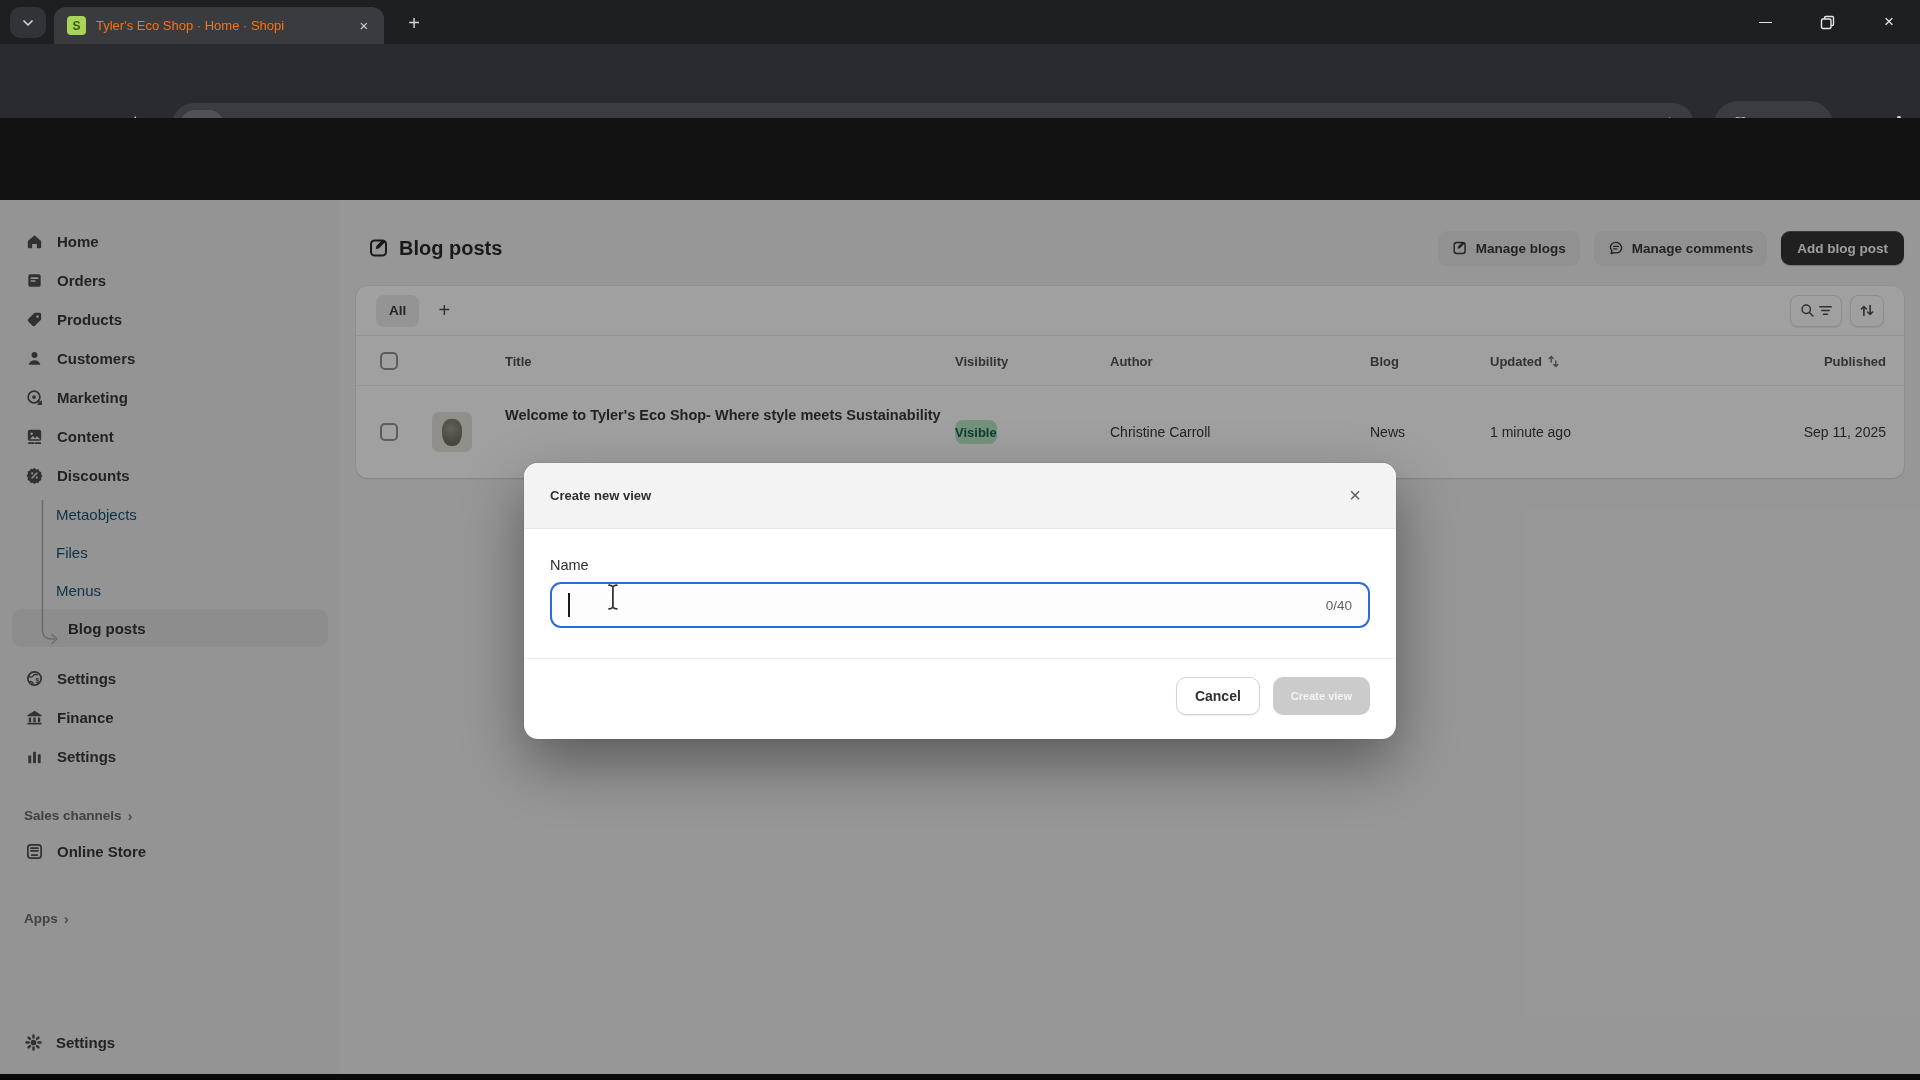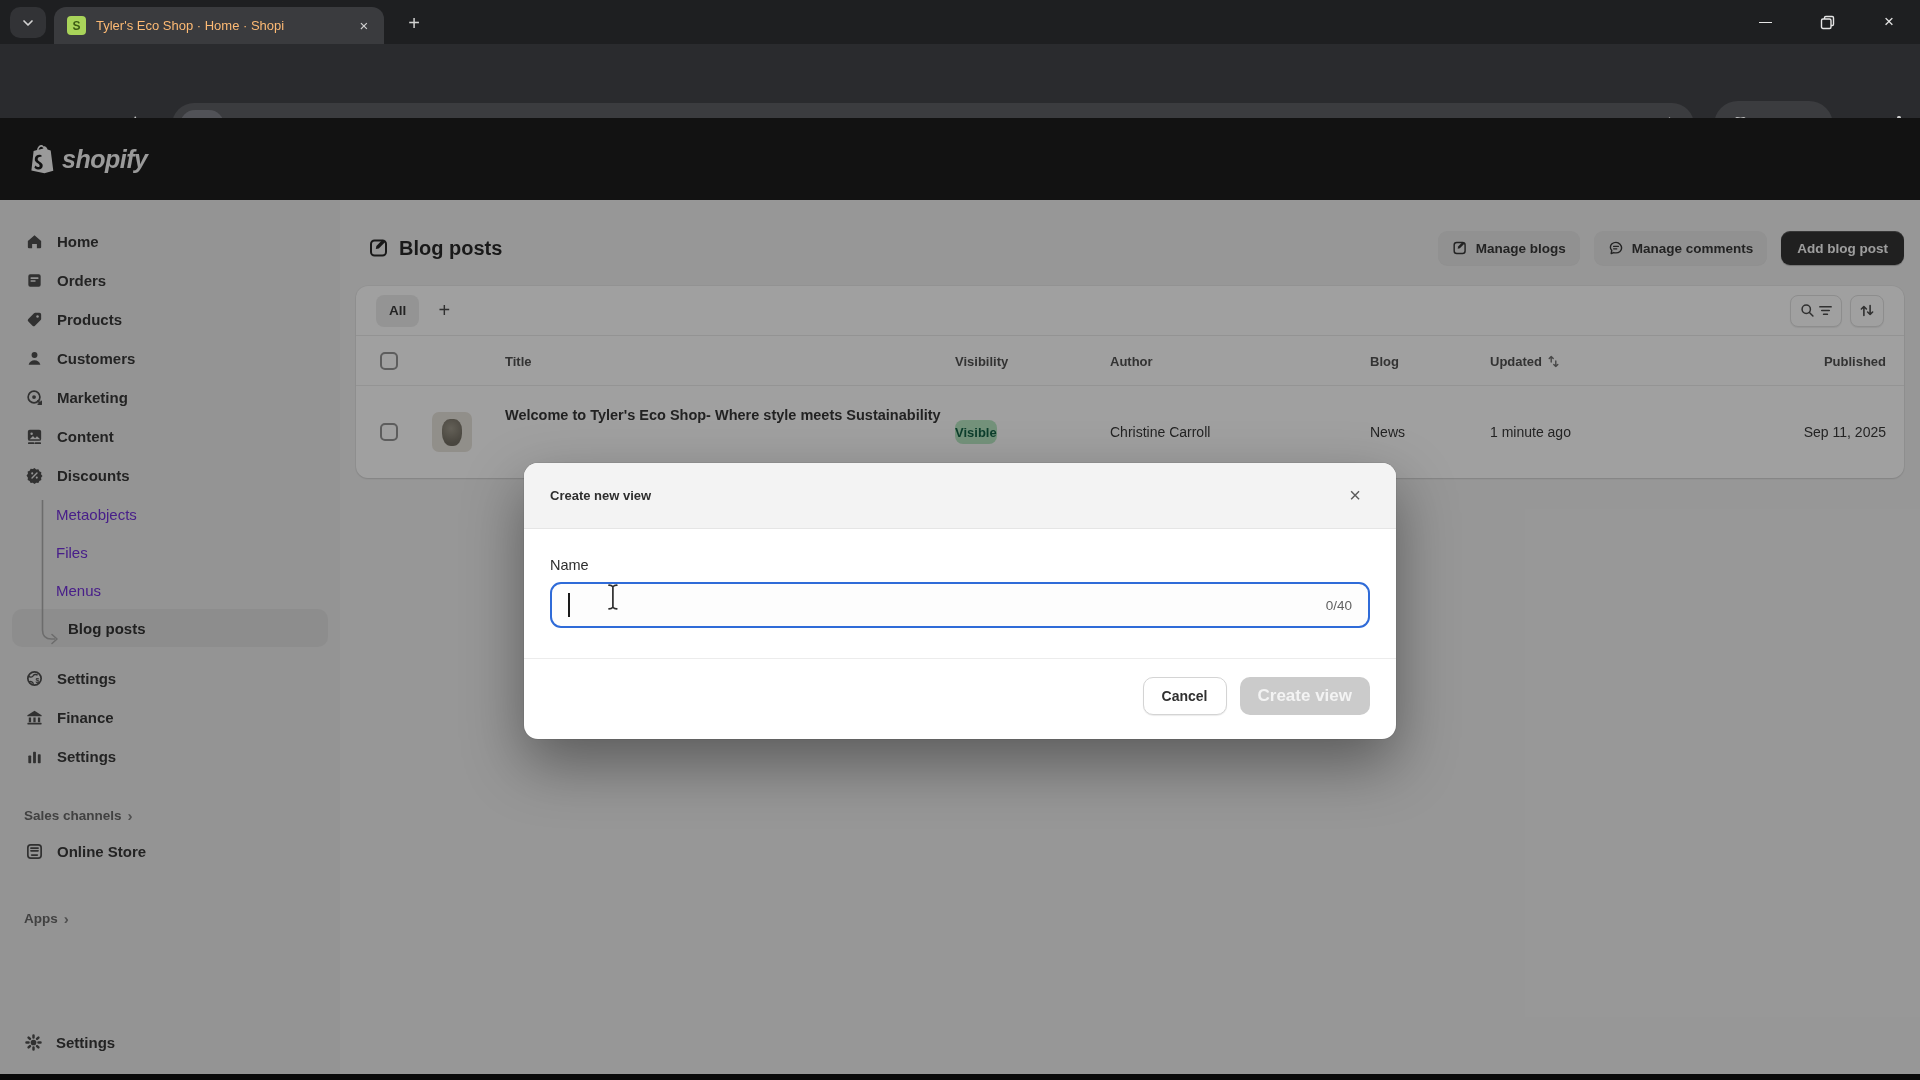--- a/index.html
+++ b/index.html
@@ -6,21 +6,21 @@
   html,body { width:1920px; height:1080px; overflow:hidden; background:#000; }
   body { font-family:"Liberation Sans", sans-serif; }
   .screen { position:absolute; inset:0; width:1920px; height:1080px; overflow:hidden; }
   svg { display:block; }
 
   
   .tabstrip { position:absolute; left:0; top:0; width:1920px; height:44px; background:#1e1f21; }
   .tab-search-btn { position:absolute; left:10px; top:7px; width:36px; height:31px; background:#323336; border-radius:10px; display:flex; align-items:center; justify-content:center; }
   .tab { position:absolute; left:54px; top:7px; width:330px; height:37px; background:#3a3b3e; border-radius:12px 12px 0 0; display:flex; align-items:center; padding:0 10px 0 13px; }
   .tab-favicon { width:19px; height:19px; border-radius:4px; background:#a9d45a; display:flex; align-items:center; justify-content:center; font-size:12px; font-weight:700; color:#3c5a14; flex:0 0 auto; }
-  .tab-title { margin-left:10px; flex:1; font-size:13px; color:#fdba74; white-space:nowrap; overflow:hidden; }
+  .tab-title { margin-left:10px; flex:1; font-size:13px; color:#f97316; white-space:nowrap; overflow:hidden; }
   .tab-close { width:20px; height:20px; border-radius:50%; display:flex; align-items:center; justify-content:center; color:#d2d2d2; font-size:15px; flex:0 0 auto; }
   .newtab-btn { position:absolute; left:400px; top:9px; width:28px; height:28px; border-radius:50%; display:flex; align-items:center; justify-content:center; color:#d2d2d2; font-size:20px; font-weight:400; }
   .win-controls { position:absolute; right:0; top:0; height:44px; display:flex; align-items:center; }
   .win-btn { width:62px; height:44px; display:flex; align-items:center; justify-content:center; color:#e6e6e6; }
   .win-btn .minus { width:13px; height:0; border-top:1.6px solid #e6e6e6; }
   .win-close { font-size:17px; }
 
   .toolbar { position:absolute; left:0; top:44px; width:1920px; height:74px; background:#2a2b2e; }
   .nav-btn { position:absolute; top:63px; width:36px; height:36px; display:flex; align-items:center; justify-content:center; border-radius:50%; }
   .omnibox { position:absolute; left:172px; top:59px; width:1522px; height:44px; background:#3b3c3f; border-radius:22px; display:flex; align-items:center; padding:0 14px 0 8px; }
@@ -44,21 +44,21 @@
   .store-chip { position:absolute; left:1716px; top:133px; height:52px; display:flex; align-items:center; gap:11px; padding:0 8px 0 6px; border-radius:10px; }
   .store-avatar { width:40px; height:40px; border-radius:10px; background:#7a5fd0; color:#e8e1fa; font-size:11px; font-weight:700; display:flex; align-items:center; justify-content:center; letter-spacing:.3px; }
   .store-name { color:#e3e3e3; font-size:14px; font-weight:600; }
 
   
   .workspace { position:absolute; left:0; top:200px; width:1920px; height:880px; background:#f1f1f1; }
   .sidebar { position:absolute; left:0; top:0; width:340px; height:880px; background:#ebebeb; }
   .nav { position:absolute; left:0; top:22px; width:340px; }
   .nav-item { height:39px; margin:0 12px; padding:0 12px; border-radius:10px; display:flex; align-items:center; gap:13px; font-size:15px; font-weight:600; color:#303030; }
   .nav-item .ico { width:20px; display:flex; justify-content:center; }
-  .nav-sub { height:38px; margin:0 12px; padding:0 12px 0 44px; border-radius:10px; display:flex; align-items:center; font-size:15px; font-weight:500; color:#6d28d9; }
+  .nav-sub { height:38px; margin:0 12px; padding:0 12px 0 44px; border-radius:10px; display:flex; align-items:center; font-size:15px; font-weight:500; color:#0c4a6e; }
   .nav-sub.selected { background:#e0e0e0; font-weight:700; color:#2a2a2a; padding-left:56px; }
   .tree-connector { position:absolute; left:41px; top:300px; }
   .nav-gap { height:12px; }
   .nav-head { height:34px; margin:0 12px; padding:0 12px; display:flex; align-items:center; gap:6px; font-size:13.5px; font-weight:600; color:#616161; }
   .nav-head.mt { margin-top:22px; }
   .nav-head .chev { font-size:15px; color:#7a7a7a; }
   .settings-item { position:absolute; left:12px; right:12px; top:822px; height:40px; padding:0 12px; border-radius:10px; display:flex; align-items:center; gap:13px; font-size:15px; font-weight:600; color:#303030; }
 
   .main { position:absolute; left:340px; top:0; width:1580px; height:880px; }
   .page-header { position:absolute; left:28px; right:16px; top:24px; height:48px; display:flex; align-items:center; }
@@ -93,21 +93,21 @@
   .modal-title { font-size:13px; font-weight:650; color:#2e2e2e; }
   .modal-close { margin-left:auto; width:30px; height:30px; border-radius:8px; display:flex; align-items:center; justify-content:center; color:#5c5c5c; font-size:20px; }
   .modal-body { padding:28px 26px 30px; }
   .field-label { font-size:14.5px; color:#2e2e2e; margin-bottom:9px; }
   .text-input { position:relative; height:46px; border:2.5px solid #2f6bd8; border-radius:11px; background:#fdfdfd; display:flex; align-items:center; padding:0 16px; }
   .caret { width:1.6px; height:24px; background:#1a1a1a; animation:blink 1.1s step-end infinite; }
   @keyframes blink { 50% { opacity:0; } }
   .char-counter { margin-left:auto; font-size:13.5px; color:#616161; }
   .modal-footer { border-top:1px solid #ececec; padding:18px 26px 24px; display:flex; justify-content:flex-end; gap:13px; }
   .btn-secondary { height:38px; padding:0 18px; border-radius:10px; background:#fff; border:1px solid #d4d4d4; box-shadow:0 1px 1px rgba(0,0,0,.08); font-size:14px; font-weight:600; color:#303030; display:flex; align-items:center; }
-  .btn-disabled { height:38px; padding:0 18px; border-radius:10px; background:#cbcbcb; font-size:17px; font-weight:600; color:#f3f3f3; display:flex; align-items:center; }
+  .btn-disabled { height:38px; padding:0 18px; border-radius:10px; background:#cbcbcb; font-size:11px; font-weight:600; color:#f3f3f3; display:flex; align-items:center; }
 
   .pointer-ibeam { position:absolute; left:605px; top:583px; }
   .bottom-strip { position:absolute; left:0; top:1074px; width:1920px; height:6px; background:#0a0a0a; }
 </style>
 </head>
 <body>
 
 <div class="screen">
 
   <div class="tabstrip">
@@ -183,27 +183,20 @@
       <span>Incognito</span>
     </div>
     <div class="menu-dots">
         <i></i>
         <i></i>
         <i></i>
       </div>
   </div>
 
   <div class="shopbar">
-    <div class="brand">
-      <svg width="27" height="30" viewBox="0 0 27 30">
-          <path d="M19.5 5.6l3.2.9 2.6 20.2-8.9 2.5-13-2.8L5.6 7l3.4-.9C9.4 3 11.2 1 13.4 1c1 0 1.8.6 2.4 1.5.5-.2 1-.2 1.4 0 1.2.5 2 1.7 2.3 3.1zM13.3 2.8c-1.2 0-2.3 1.4-2.7 3l4.8-1.2c-.4-1.1-1.2-1.8-2.1-1.8zm4.1 2.1c.3.1.4.5.5.8l-1.6.4c-.1-.9-.4-1.7-.9-2.2.9.1 1.6.5 2 1z" fill="#f5f5f5"></path>
-          <path d="M13.5 12.8c-1.8-.4-3.6.2-3.8 2-.2 1.4.8 2.1 2 2.9 1.5.9 3.3 2 3 4.4-.3 2.8-2.6 3.8-5 3.3-1.4-.3-2.7-1.1-3.3-2l1-1.8c.6.8 1.6 1.4 2.5 1.5.9.1 1.6-.4 1.7-1.2.2-1.2-.8-1.9-2-2.7-1.4-.9-3.1-2-2.8-4.5.3-2.7 2.8-4.3 5.9-3.7l.8.2z" fill="#131313"></path>
-        </svg>
-      <span class="brand-word">shopify</span>
-    </div>
     <div class="searchbox">
       <svg width="17" height="17" viewBox="0 0 18 18">
           <circle cx="7.5" cy="7.5" r="5.3" stroke="#969696" stroke-width="1.8" fill="none"></circle>
           <path d="M11.6 11.6 16 16" stroke="#969696" stroke-width="1.8" stroke-linecap="round"></path>
         </svg>
       <span class="ph">Search</span>
       <span class="kbd">CTRL</span>
       <span class="kbd">K</span>
     </div>
     <div class="topbar-iconbtn" style="left:1596px">

